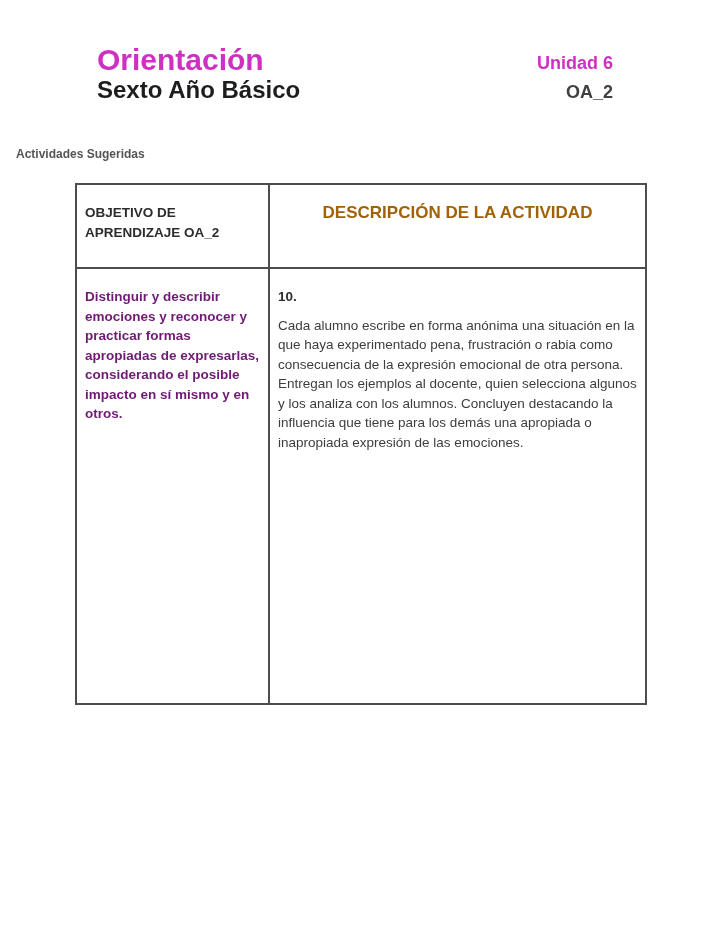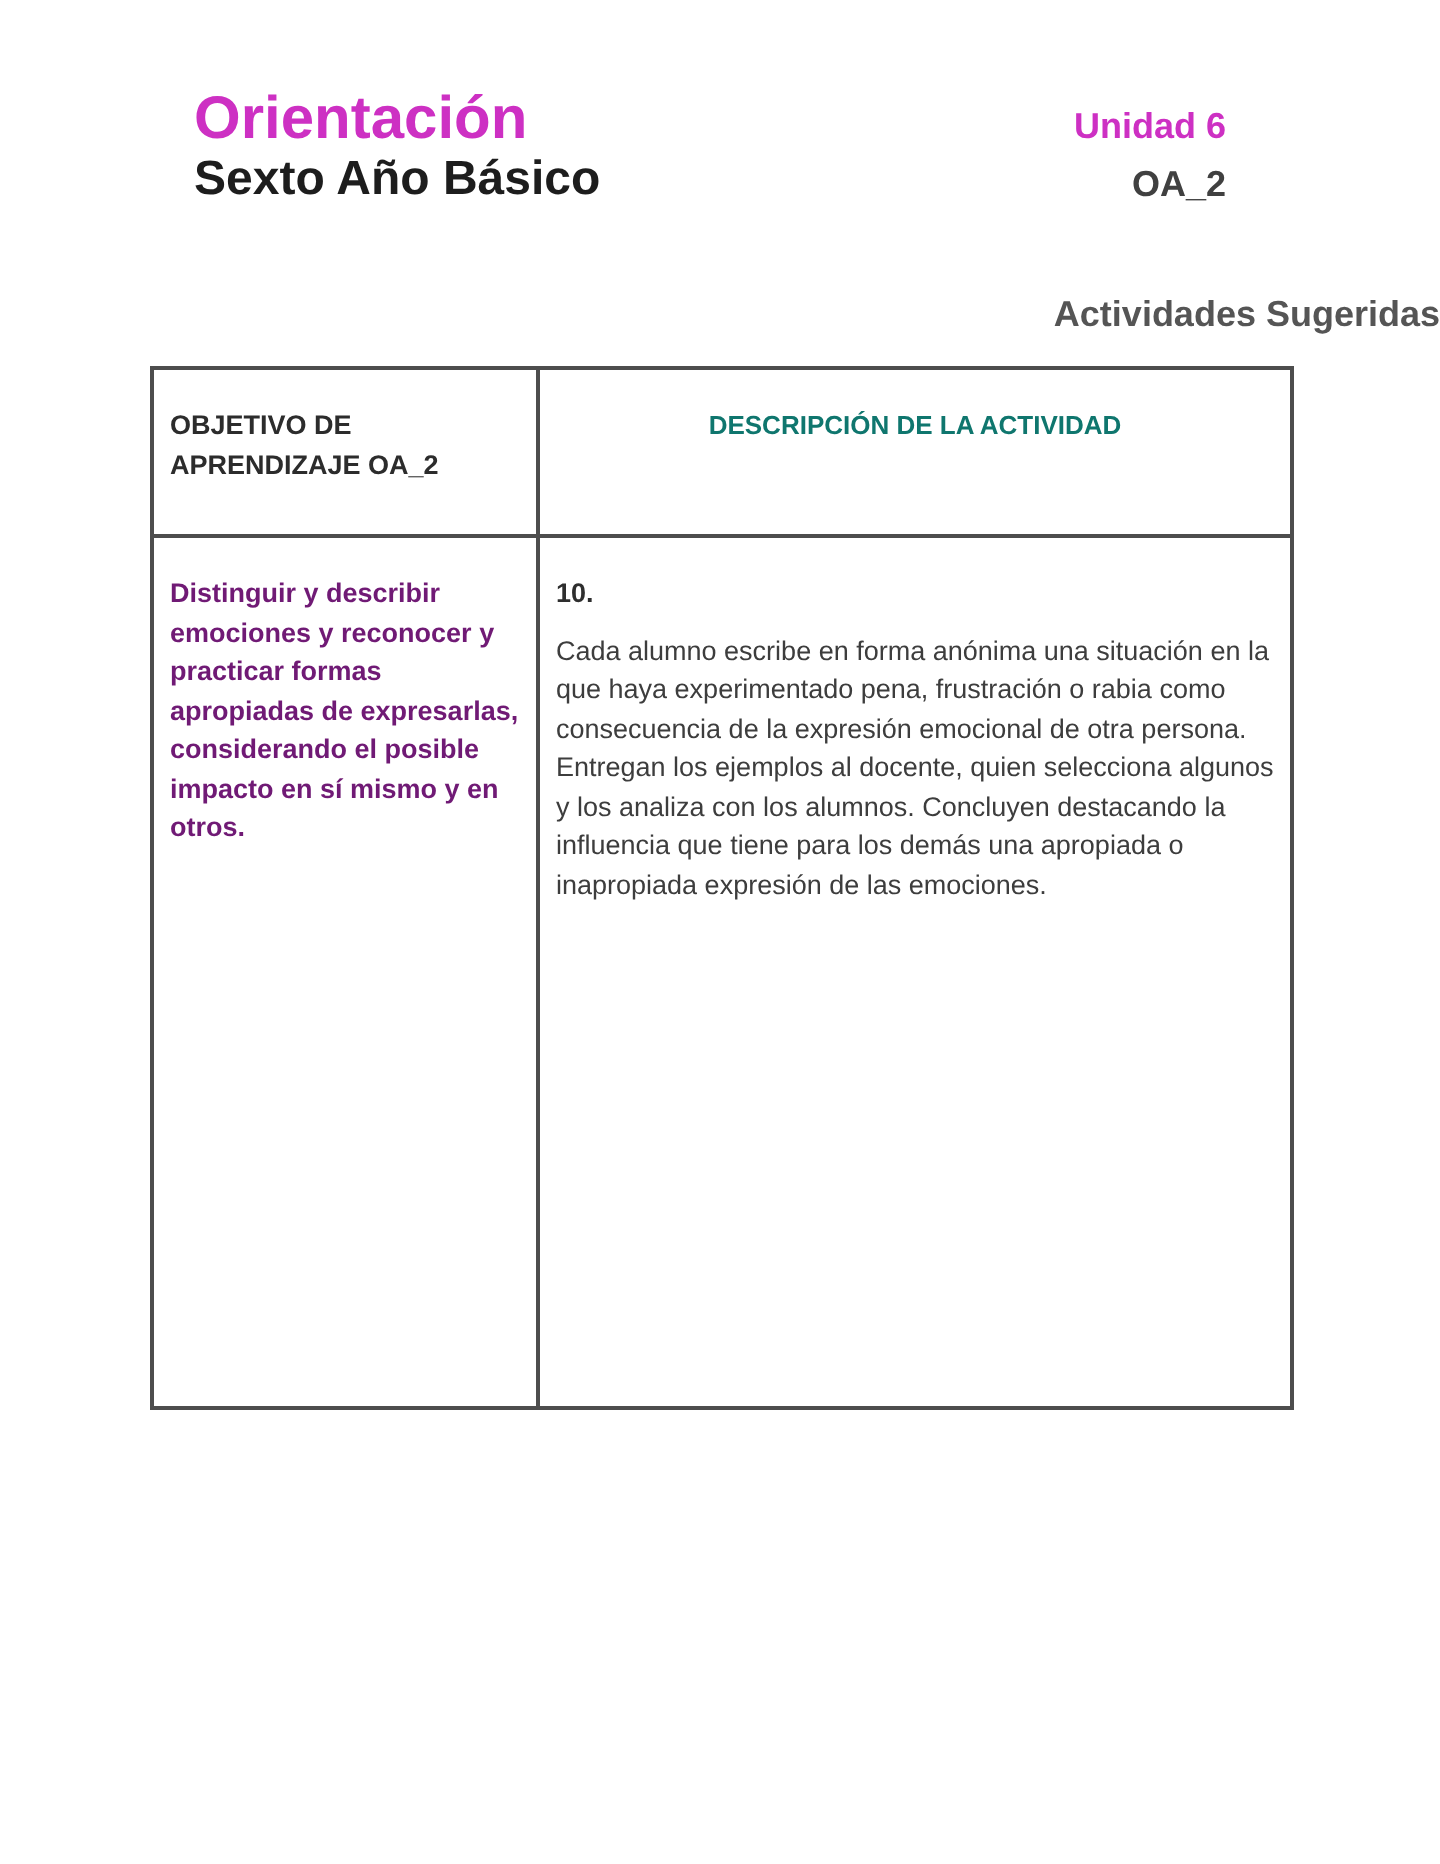--- a/index.html
+++ b/index.html
@@ -54,22 +54,22 @@
     line-height: 21px;
     margin-top: 8px;
   }
 
   
   .doc-title {
     position: absolute;
     left: 0;
     right: 0;
     top: 147px;
-    text-align: right;
-    font-size: 18px;
+    text-align: left;
+    font-size: 12px;
     font-weight: bold;
     color: #555555;
     padding-left: 16px;
   }
 
   
   table.activities {
     position: absolute;
     left: 75px;
     top: 183px;
@@ -88,23 +88,23 @@
   th.obj-header {
     height: 46px;
     text-align: left;
     font-size: 13.5px;
     font-weight: bold;
     color: #2c2c2c;
     line-height: 19.5px;
   }
   th.desc-header {
     text-align: center;
-    font-size: 13px;
+    font-size: 17px;
     font-weight: bold;
-    color: #0f766e;
+    color: #a16207;
     line-height: 19.5px;
   }
   td.objective-cell {
     height: 398px;
     font-size: 13.5px;
     font-weight: bold;
     color: #701a75;
     line-height: 19.5px;
   }
   td.activity-cell {

